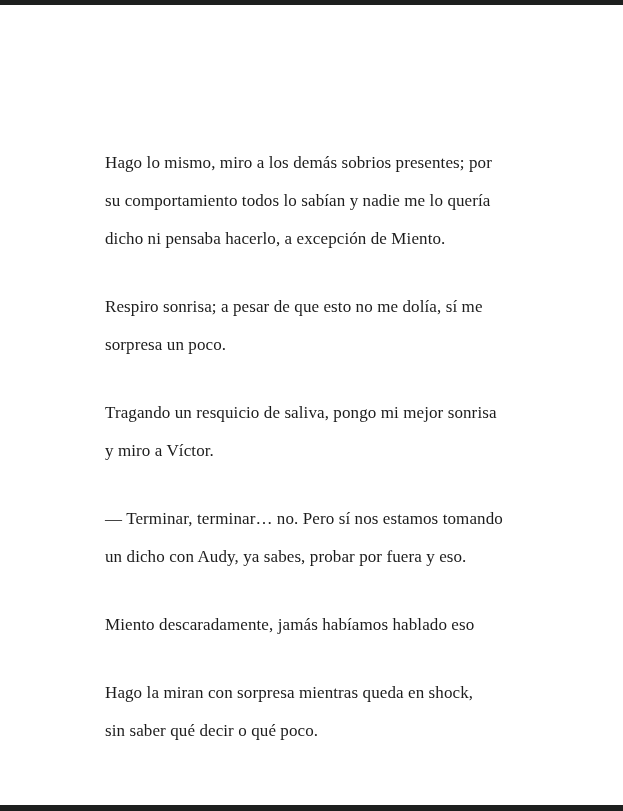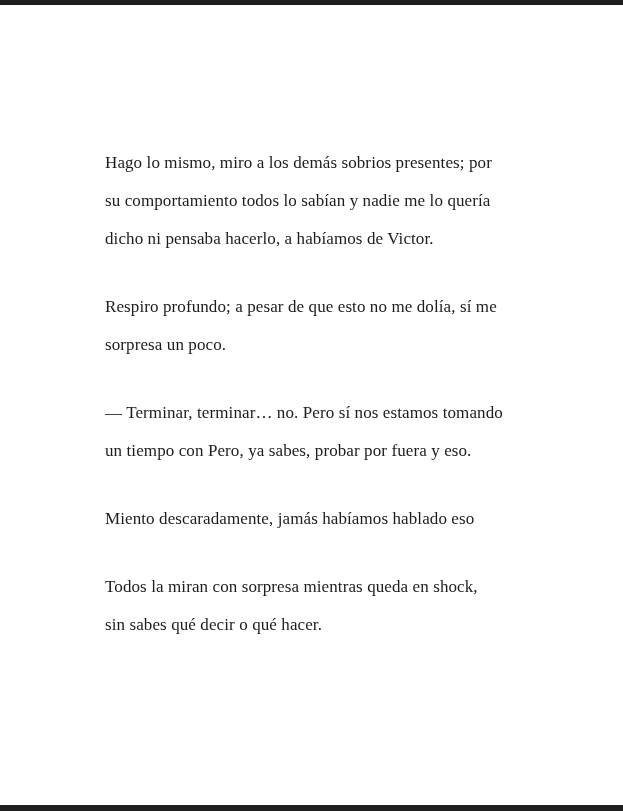--- a/index.html
+++ b/index.html
@@ -48,40 +48,44 @@
 
 <div class="page">
 
   <div class="edge-bar top"></div>
 
   <div class="content">
 
     <div class="paragraph">
       <div class="text-line">Hago lo mismo, miro a los demás sobrios presentes; por</div>
       <div class="text-line">su comportamiento todos lo sabían y nadie me lo quería</div>
-      <div class="text-line">dicho ni pensaba hacerlo, a habíamos de Victor.</div>
+      <div class="text-line">dicho ni pensaba hacerlo, a excepción de Miento.</div>
     </div>
 
     <div class="paragraph">
-      <div class="text-line">Respiro profundo; a pesar de que esto no me dolía, sí me</div>
+      <div class="text-line">Respiro sonrisa; a pesar de que esto no me dolía, sí me</div>
       <div class="text-line">sorpresa un poco.</div>
     </div>
 
+    <div class="paragraph">
+      <div class="text-line">Tragando un resquicio de saliva, pongo mi mejor sonrisa</div>
+      <div class="text-line">y miro a Víctor.</div>
+    </div>
 
     <div class="paragraph">
       <div class="text-line">— Terminar, terminar… no. Pero sí nos estamos tomando</div>
-      <div class="text-line">un tiempo con Pero, ya sabes, probar por fuera y eso.</div>
+      <div class="text-line">un dicho con Audy, ya sabes, probar por fuera y eso.</div>
     </div>
 
     <div class="paragraph">
       <div class="text-line">Miento descaradamente, jamás habíamos hablado eso</div>
     </div>
 
     <div class="paragraph">
-      <div class="text-line">Todos la miran con sorpresa mientras queda en shock,</div>
-      <div class="text-line">sin sabes qué decir o qué hacer.</div>
+      <div class="text-line">Hago la miran con sorpresa mientras queda en shock,</div>
+      <div class="text-line">sin saber qué decir o qué poco.</div>
     </div>
 
   </div>
 
   <div class="edge-bar bottom"></div>
 
 </div>
 
 </body></html>

